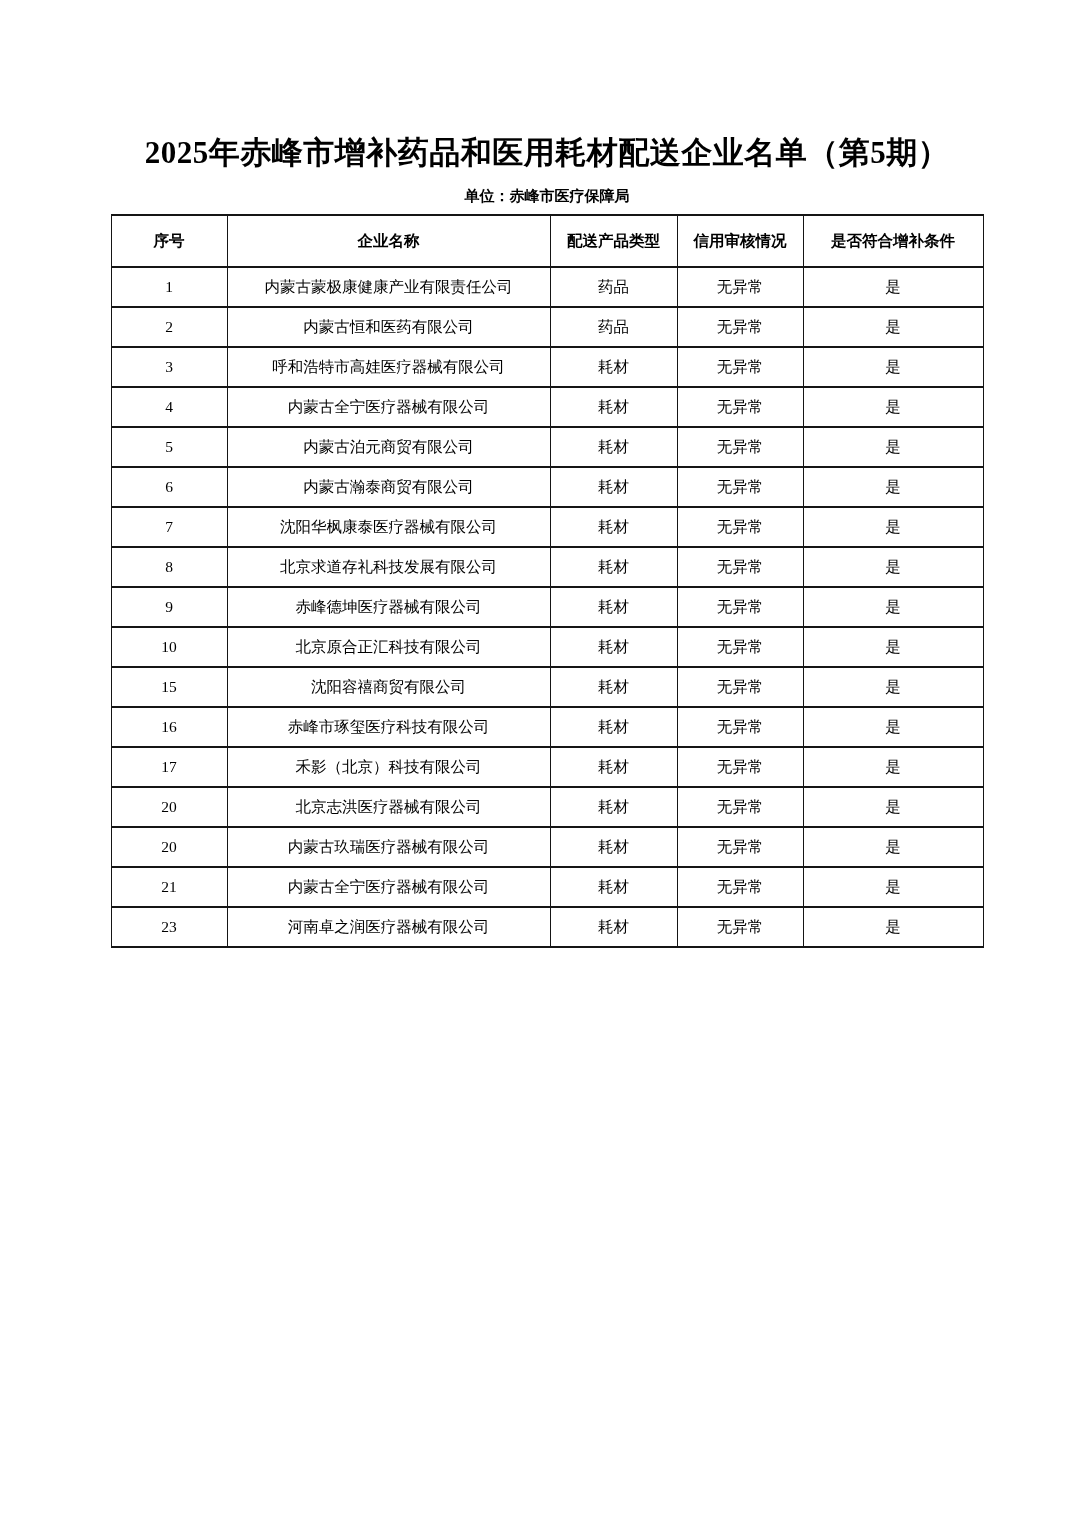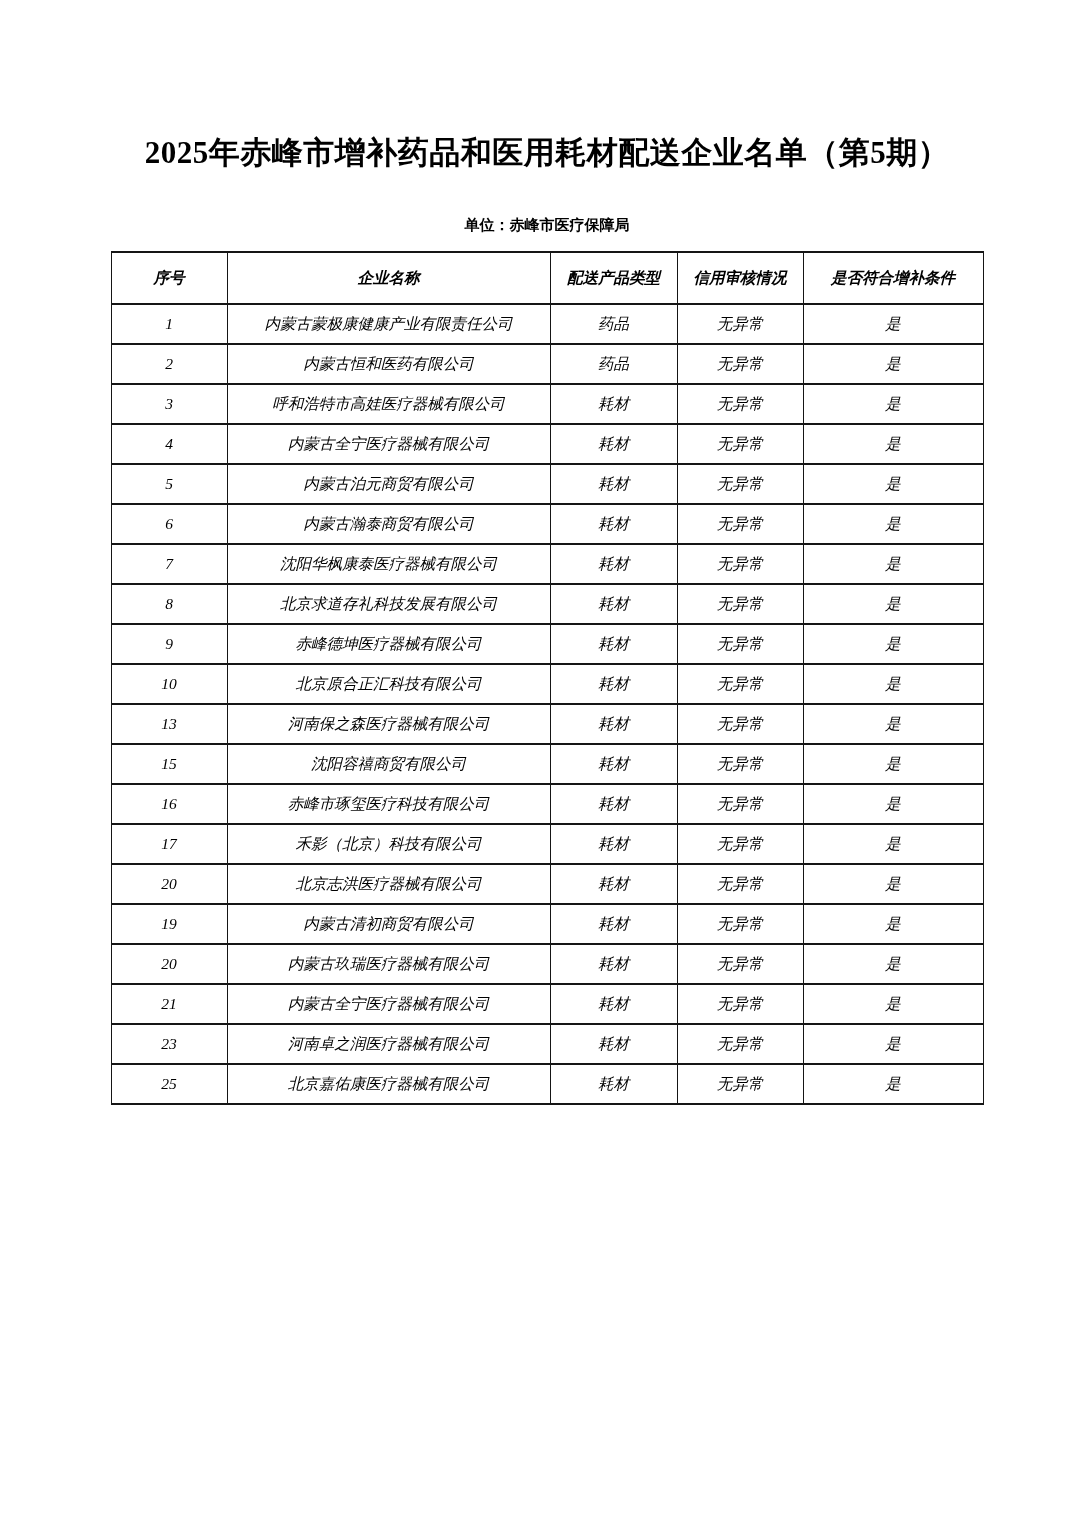--- a/index.html
+++ b/index.html
@@ -23,34 +23,33 @@
     margin: 0;
     text-align: center;
     font-family: "Liberation Serif", "DejaVu Serif", serif;
     font-weight: bold;
     font-size: 31px;
     line-height: 42px;
     letter-spacing: 0.5px;
     color: #000000;
   }
   .unit-line {
-    margin-top: 41px;
+    margin-top: 12px;
     text-align: center;
     font-family: "Liberation Sans", "DejaVu Sans", sans-serif;
     font-weight: bold;
     font-size: 15px;
     line-height: 20px;
     color: #000000;
   }
   table.company-table {
-    margin: 16px auto 0 auto;
+    margin: 8px auto 0 auto;
     border-collapse: collapse;
     table-layout: fixed;
     width: 872px;
-    font-style: italic;
   }
   table.company-table th,
   table.company-table td {
     border: solid #151515;
     border-width: 2px 1px;
     text-align: center;
     vertical-align: middle;
     padding: 0 4px;
     overflow: hidden;
     white-space: nowrap;
@@ -164,27 +163,20 @@
           <td>是</td>
         </tr>
         <tr>
           <td>10</td>
           <td>北京原合正汇科技有限公司</td>
           <td>耗材</td>
           <td>无异常</td>
           <td>是</td>
         </tr>
         <tr>
-          <td>13</td>
-          <td>河南保之森医疗器械有限公司</td>
-          <td>耗材</td>
-          <td>无异常</td>
-          <td>是</td>
-        </tr>
-        <tr>
           <td>15</td>
           <td>沈阳容禧商贸有限公司</td>
           <td>耗材</td>
           <td>无异常</td>
           <td>是</td>
         </tr>
         <tr>
           <td>16</td>
           <td>赤峰市琢玺医疗科技有限公司</td>
           <td>耗材</td>
@@ -199,49 +191,35 @@
           <td>是</td>
         </tr>
         <tr>
           <td>20</td>
           <td>北京志洪医疗器械有限公司</td>
           <td>耗材</td>
           <td>无异常</td>
           <td>是</td>
         </tr>
         <tr>
-          <td>19</td>
-          <td>内蒙古清初商贸有限公司</td>
-          <td>耗材</td>
-          <td>无异常</td>
-          <td>是</td>
-        </tr>
-        <tr>
           <td>20</td>
           <td>内蒙古玖瑞医疗器械有限公司</td>
           <td>耗材</td>
           <td>无异常</td>
           <td>是</td>
         </tr>
         <tr>
           <td>21</td>
           <td>内蒙古全宁医疗器械有限公司</td>
           <td>耗材</td>
           <td>无异常</td>
           <td>是</td>
         </tr>
         <tr>
           <td>23</td>
           <td>河南卓之润医疗器械有限公司</td>
-          <td>耗材</td>
-          <td>无异常</td>
-          <td>是</td>
-        </tr>
-        <tr>
-          <td>25</td>
-          <td>北京嘉佑康医疗器械有限公司</td>
           <td>耗材</td>
           <td>无异常</td>
           <td>是</td>
         </tr>
       </tbody>
   </table>
 </div>
 
 </body></html>

